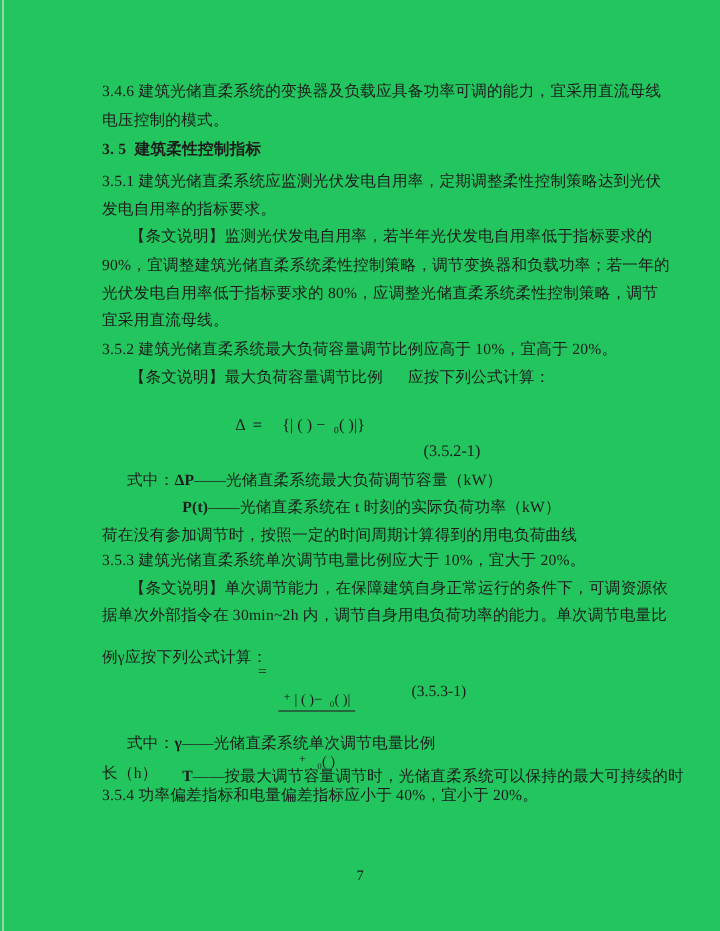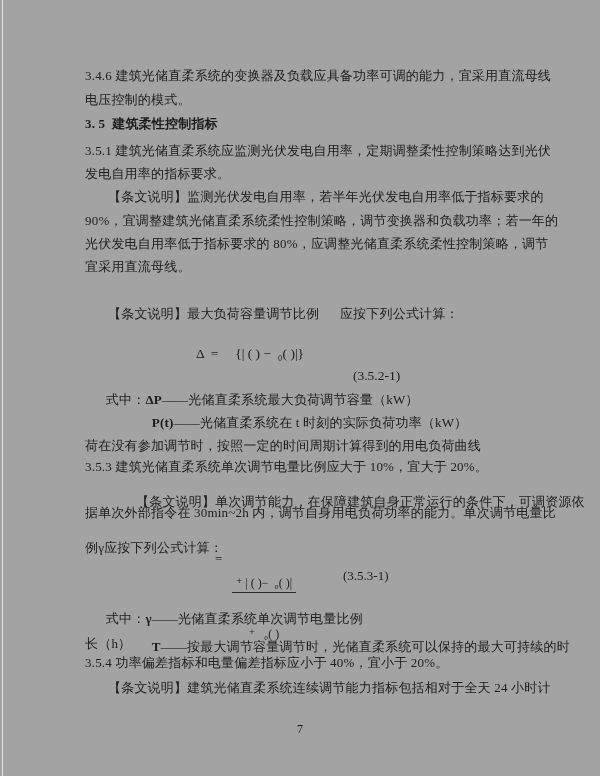--- a/index.html
+++ b/index.html
@@ -4,21 +4,21 @@
 <style>
   * { box-sizing: border-box; margin: 0; padding: 0; }
   html, body { width: 600px; height: 776px; }
   body {
     position: relative;
     background: #ffffff;
     color: #1c1c1c;
     font-family: "Liberation Serif", "DejaVu Serif", serif;
     overflow: hidden;
   }
-  .page { position: absolute; inset: 0; background: #a3a3a3; }
+  .page { position: absolute; inset: 0; background: #22c55e; }
   .edge-left {
     position: absolute; left: 2px; top: 0; height: 100%; width: 1px;
     background: #dedede;
   }
   .line {
     position: absolute;
     font-size: 13px;
     line-height: 22px;
     white-space: pre;
     letter-spacing: 0.2px;
@@ -29,21 +29,21 @@
   .def  { left: 138px; }   
   .bold { font-weight: bold; }
   .var  { font-weight: bold; }
 
   .L1  { top: 65px; }  .L2  { top: 89px; }  .L3  { top: 113px; }
   .L4  { top: 140px; } .L5  { top: 163px; } .L6  { top: 186px; }
   .L7  { top: 210px; } .L8  { top: 233px; } .L9  { top: 256px; }
   .L10 { top: 280px; } .L11 { top: 303px; } .L12 { top: 321px; }
   .L13 { top: 344px; } .L14 { top: 367px; } .L15 { top: 390px; }
   .L16 { top: 411px; } .L17 { top: 435px; } .L18 { top: 456px; }
-  .L19 { top: 491px; margin-left: 28px; } .L20 { top: 502px; } .L21 { top: 537px; } .L23 { top: 586px; } .L24 { top: 614px; }
+  .L19 { top: 479px; } .L20 { top: 502px; } .L21 { top: 537px; } .L23 { top: 586px; } .L24 { top: 614px; }
   .L25 { top: 633px; } .L26 { top: 652px; } .L27 { top: 677px; }
 
   .eq-row { position: absolute; left: 0; width: 600px; height: 22px;
             font-size: 13.5px; line-height: 22px; white-space: pre; }
   .eq-row .expr  { position: absolute; white-space: pre; }
   .eq-row .lbl   { position: absolute; left: 353px; white-space: pre; }
   .expr-3521 { left: 196px; }
   .expr-3522 { left: 218px; }
 
   .frac-row { position: absolute; left: 0; top: 543px; width: 600px; height: 36px;
@@ -71,20 +71,21 @@
   <div class="line ml L3 bold">3. 5  建筑柔性控制指标</div>
 
   <div class="line ml L4">3.5.1 建筑光储直柔系统应监测光伏发电自用率，定期调整柔性控制策略达到光伏</div>
   <div class="line ml L5">发电自用率的指标要求。</div>
 
   <div class="line note L6">【条文说明】监测光伏发电自用率，若半年光伏发电自用率低于指标要求的</div>
   <div class="line ml L7">90%，宜调整建筑光储直柔系统柔性控制策略，调节变换器和负载功率；若一年的</div>
   <div class="line ml L8">光伏发电自用率低于指标要求的 80%，应调整光储直柔系统柔性控制策略，调节</div>
   <div class="line ml L9">宜采用直流母线。</div>
 
+  <div class="line ml L10">3.5.2 建筑光储直柔系统最大负荷容量调节比例应高于 10%，宜高于 20%。</div>
   <div class="line note L11">【条文说明】最大负荷容量调节比例      应按下列公式计算：</div>
 
   <div class="eq-row L12">
     <span class="expr expr-3521">Δ  =     {| ( ) −  ₀( )|}</span>
     <span class="lbl">(3.5.2-1)</span>
   </div>
 
   <div class="line shi L14">
     <span>式中：</span><span class="var">ΔP</span><span>——光储直柔系统最大负荷调节容量（kW）</span>
   </div>
@@ -109,16 +110,15 @@
 
   <div class="line shi L23">
     <span>式中：</span><span class="var">γ</span><span>——光储直柔系统单次调节电量比例</span>
   </div>
   <div class="line def L24">
     <span class="var">T</span><span>——按最大调节容量调节时，光储直柔系统可以保持的最大可持续的时</span>
   </div>
   <div class="line ml L25">长（h）</div>
 
   <div class="line ml L26">3.5.4 功率偏差指标和电量偏差指标应小于 40%，宜小于 20%。</div>
-  <div class="line note L27">【条文说明】建筑光储直柔系统连续调节能力指标包括相对于全天 24 小时计</div>
 
   <div class="page-num">7</div>
 </div>
 
 </body></html>

